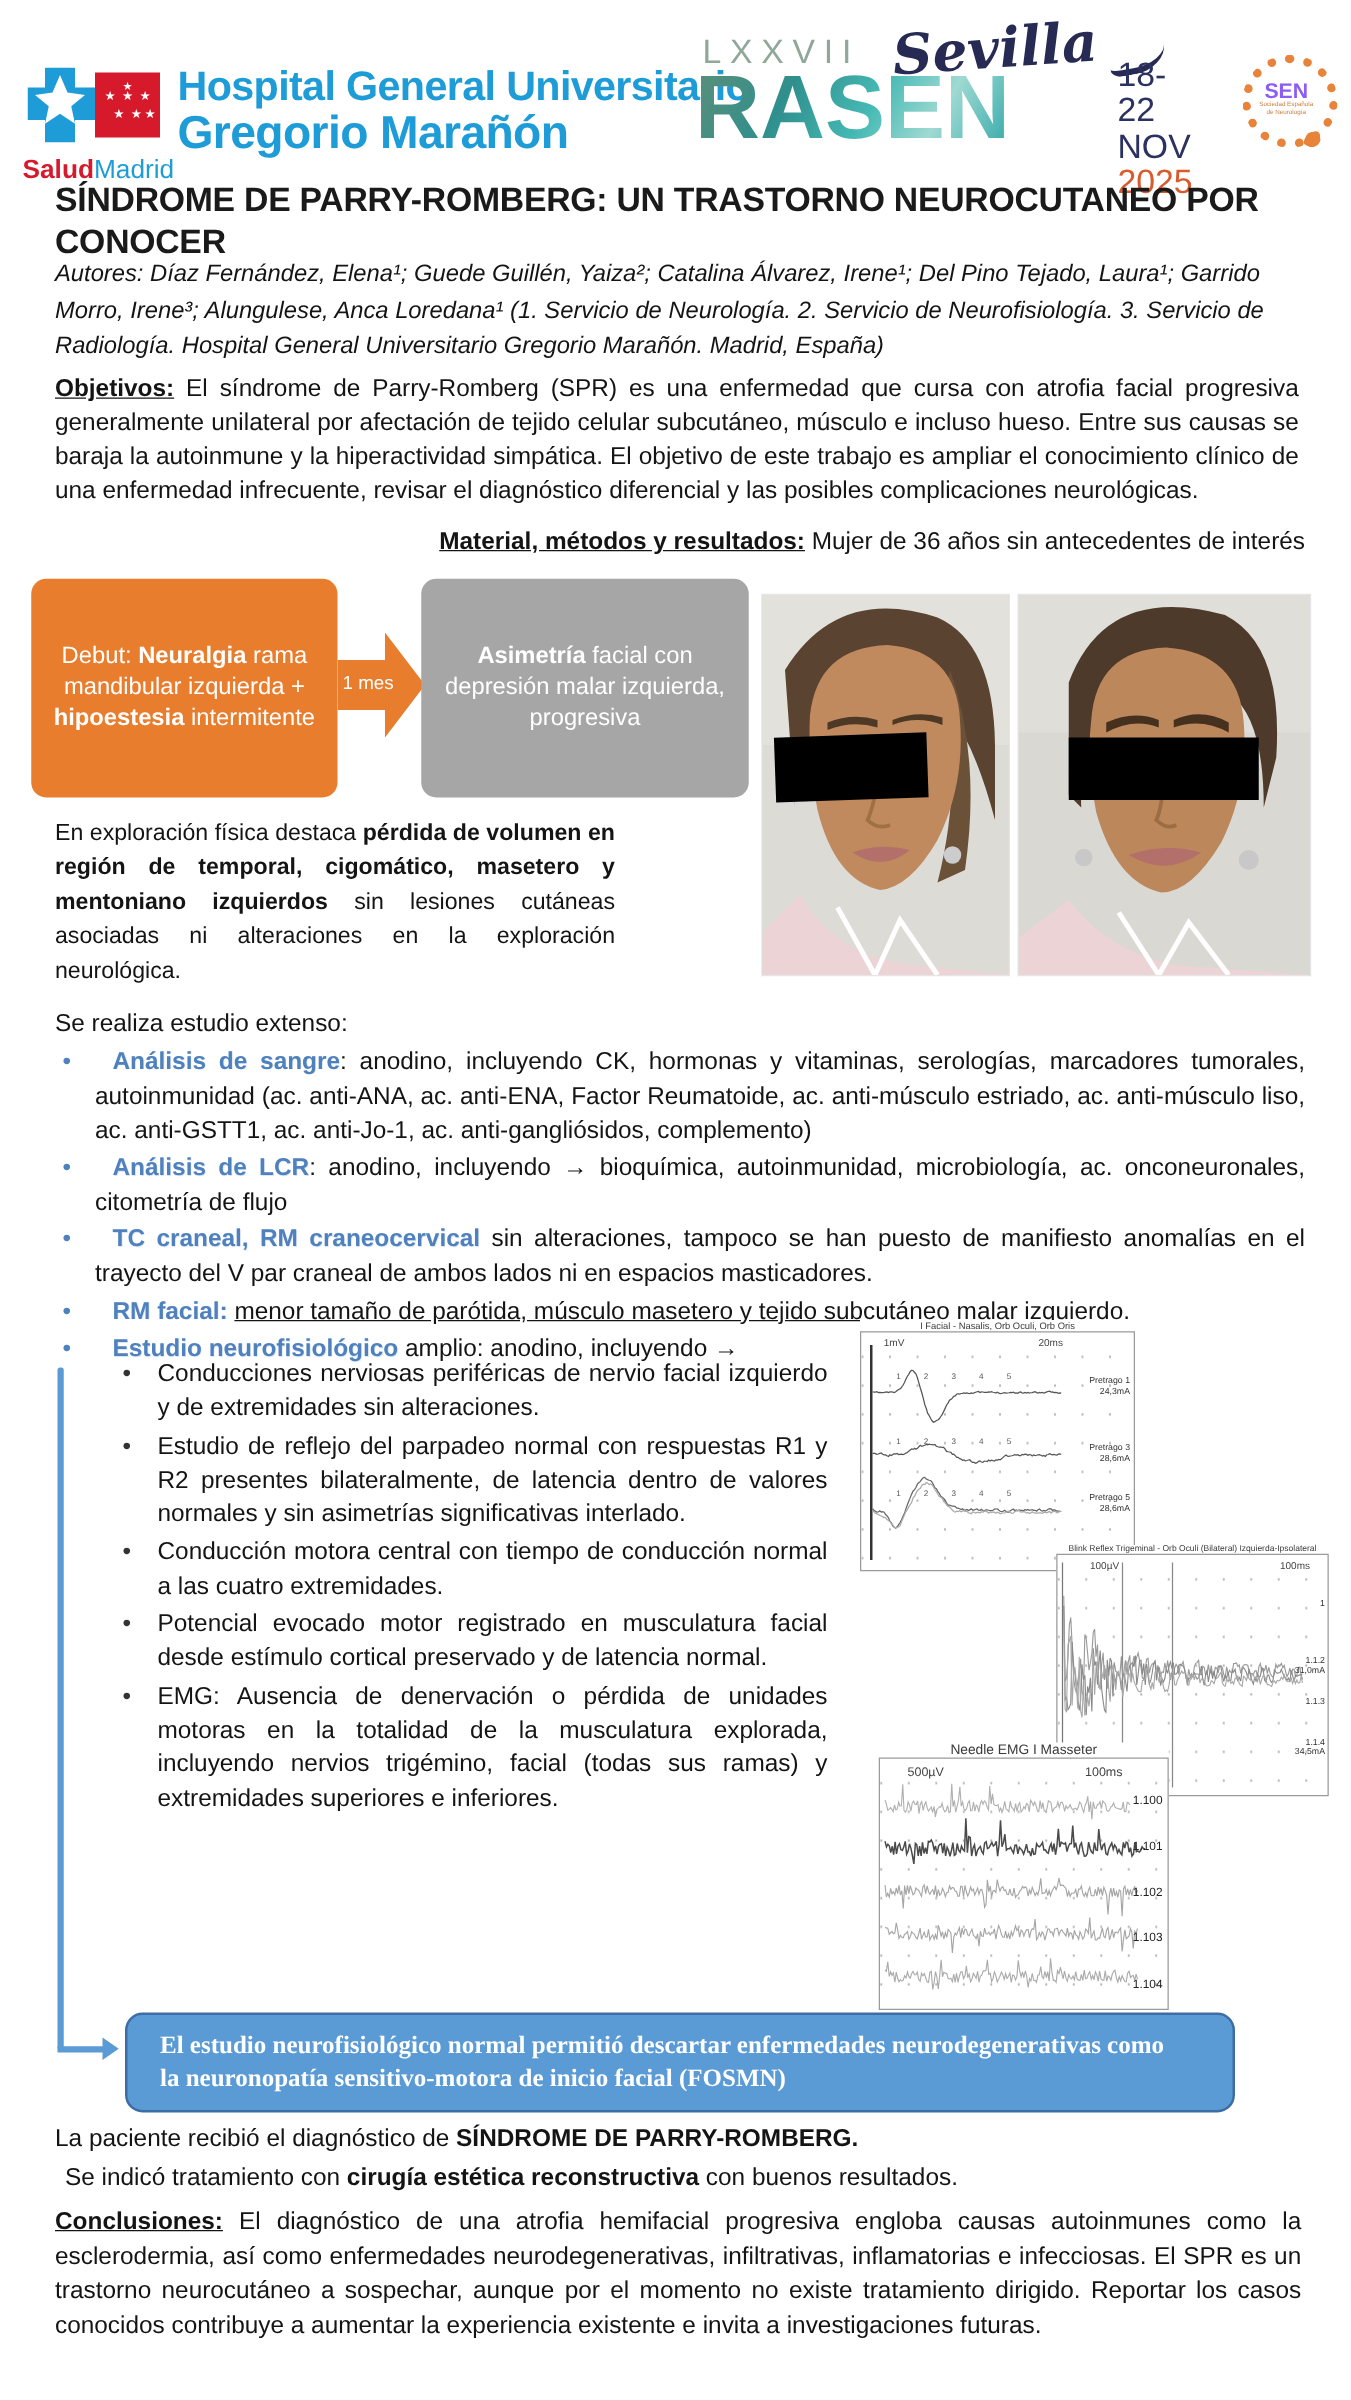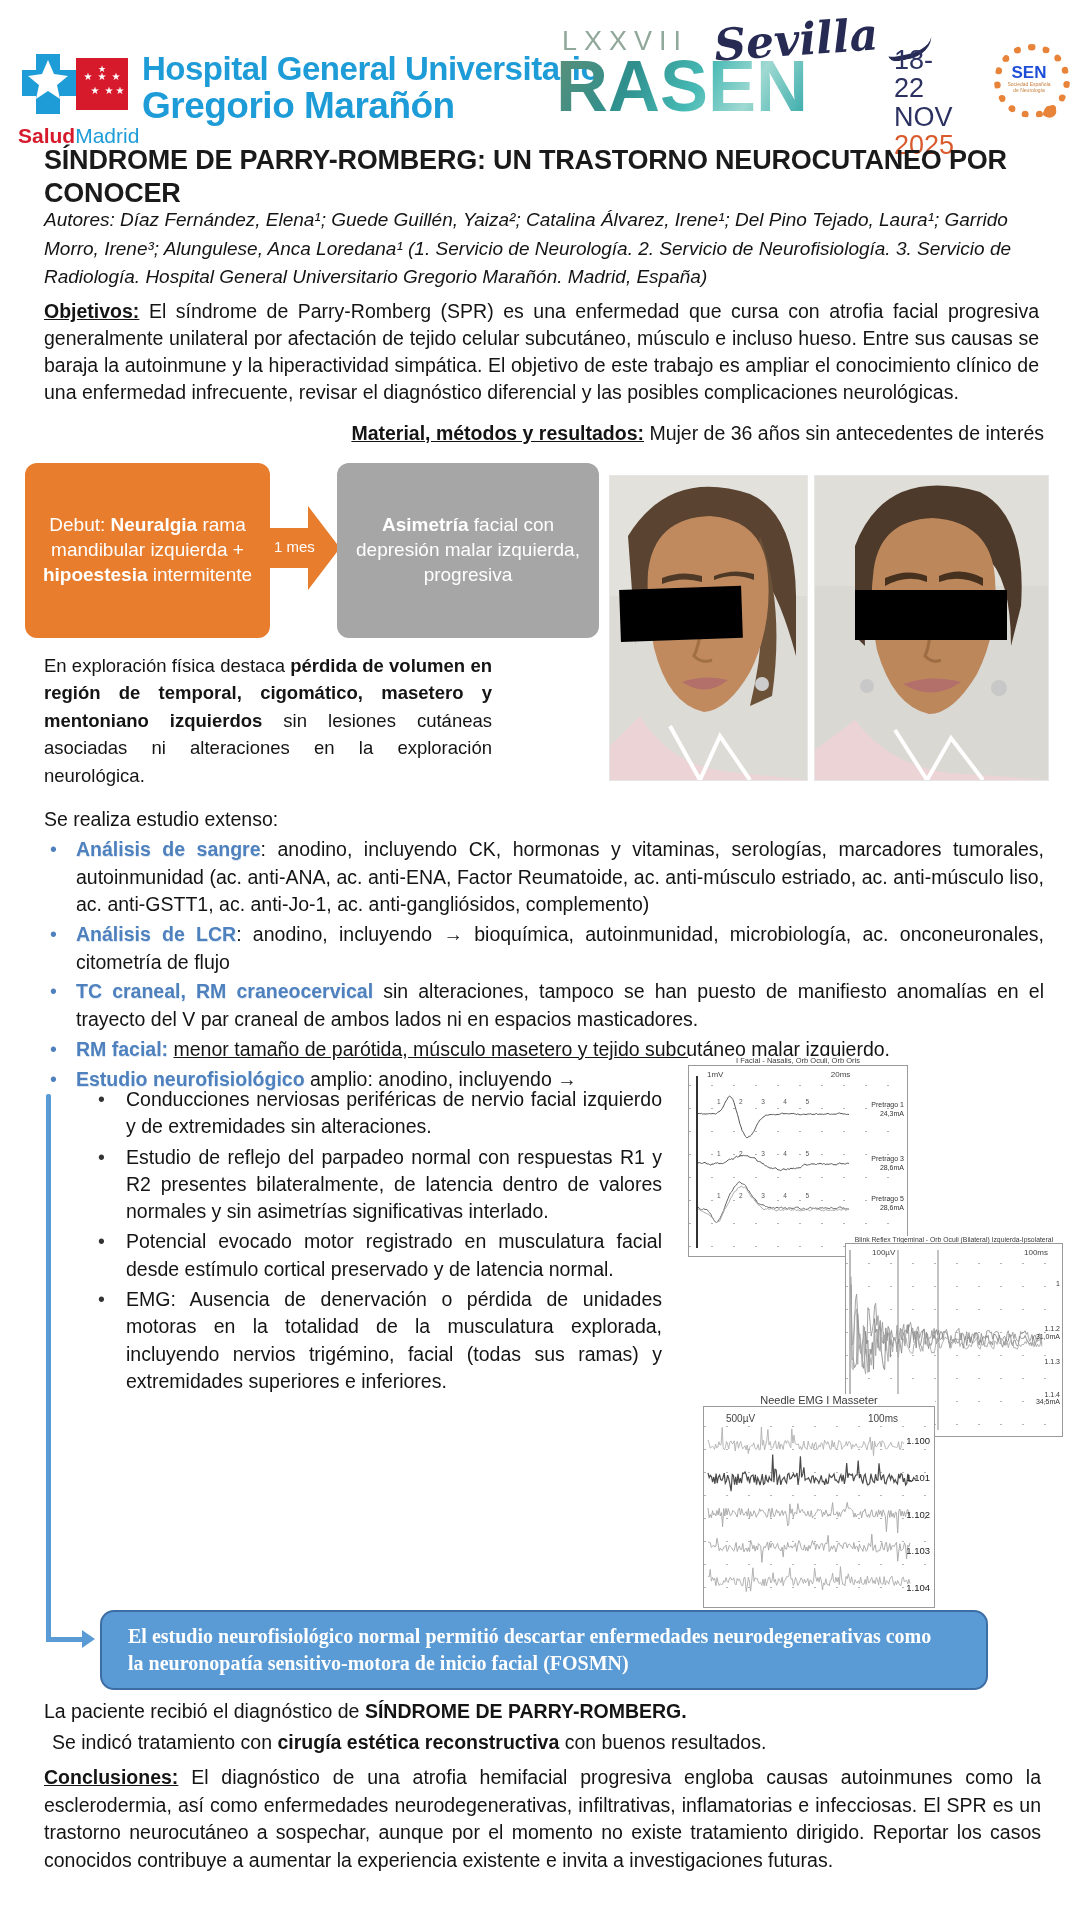--- a/index.html
+++ b/index.html
@@ -22,32 +22,32 @@
   .rasen-city{position:absolute;left:158px;top:-4px;font-family:"DejaVu Serif","Liberation Serif",serif;
       font-style:italic;font-weight:bold;font-size:44px;color:#272b54;transform:rotate(-4deg);}
   .rasen-swash{position:absolute;left:330px;top:6px;width:46px;height:30px;border-bottom:5px solid #272b54;
       border-radius:0 0 60% 20%;transform:rotate(-10deg);}
   .rasen-dates{position:absolute;left:338px;top:28px;line-height:1.05;font-size:27px;color:#2b3160;}
   .rasen-dates .year{color:#d95b2d;}
   .sen-logo{position:absolute;left:992px;top:42px;width:76px;height:80px;}
   .sen-ring{position:absolute;left:2px;top:2px;width:62px;height:60px;border:7px dotted #e8833a;border-radius:50%;}
   .sen-tail{position:absolute;left:52px;top:64px;width:12px;height:12px;background:#e8833a;border-radius:50% 50% 70% 30%;transform:rotate(25deg);}
   .sen-text{position:absolute;left:6px;top:22px;width:62px;text-align:center;}
-  .sen-acronym{font-size:17px;font-weight:bold;color:#1d4ed8;line-height:1;}
+  .sen-acronym{font-size:17px;font-weight:bold;color:#8b5cf6;line-height:1;}
   .sen-sub{font-size:5px;color:#c87f3f;line-height:1.2;}
 
   
   .title{position:absolute;left:44px;top:144px;width:990px;font-size:27px;font-weight:bold;
          line-height:1.22;color:#1a1a1a;letter-spacing:-0.2px;}
   .authors{position:absolute;left:44px;top:206px;width:1000px;font-size:19px;font-style:italic;line-height:1.5;}
   .para{font-size:19.5px;line-height:1.38;text-align:justify;}
   .seg-b{font-weight:bold;}
   .seg-u{text-decoration:underline;}
   .seg-bu{font-weight:bold;text-decoration:underline;}
-  .seg-bh{color:#4e81bd;font-weight:bold;text-shadow:0.5px 0.5px 0 #dce6f2;}
+  .seg-bh{color:#4e81bd;font-weight:bold;text-shadow:0.5px 0.5px 0 #dce6f2;margin-left:14px;}
   .objetivos{position:absolute;left:44px;top:298px;width:995px;}
   .material{position:absolute;left:44px;top:422px;width:1000px;font-size:19.5px;text-align:right;}
 
   
   .debut-box{position:absolute;left:25px;top:463px;width:245px;height:175px;background:#e87d2e;
      border-radius:12px;color:#fff;font-size:19px;line-height:1.3;display:flex;align-items:center;
      justify-content:center;text-align:center;padding:6px 14px;box-sizing:border-box;}
   .flow-arrow{position:absolute;left:270px;top:498px;width:70px;height:100px;}
   .flow-arrow-label{position:absolute;left:4px;top:40px;color:#fff;font-size:15px;}
   .asym-box{position:absolute;left:337px;top:463px;width:262px;height:175px;background:#a6a6a6;
@@ -227,20 +227,21 @@
     <li><span class="seg-bh">Estudio neurofisiológico</span><span> amplio: anodino, incluyendo →</span></li>
   </ul>
 
   <div class="conn-v"></div>
   <div class="conn-h"></div>
   <div class="conn-tip"></div>
 
   <ul class="sub-bullets">
     <li>Conducciones nerviosas periféricas de nervio facial izquierdo y de extremidades sin alteraciones.</li>
     <li>Estudio de reflejo del parpadeo normal con respuestas R1 y R2 presentes bilateralmente, de latencia dentro de valores normales y sin asimetrías significativas interlado.</li>
+    <li>Conducción motora central con tiempo de conducción normal a las cuatro extremidades.</li>
     <li>Potencial evocado motor registrado en musculatura facial desde estímulo cortical preservado y de latencia normal.</li>
     <li>EMG: Ausencia de denervación o pérdida de unidades motoras en la totalidad de la musculatura explorada, incluyendo nervios trigémino, facial (todas sus ramas) y extremidades superiores e inferiores.</li>
   </ul>
 
   <div class="fig fig1">
     <div class="fig-title">I Facial - Nasalis, Orb Oculi, Orb Oris</div>
     <div class="fig-frame dots">
       <span class="fig-scale-l" style="left:18px;top:4px;">1mV</span>
       <span class="fig-scale-r" style="top:4px;">20ms</span>
       <svg width="202" height="188" viewBox="0 0 202 188" style="position:absolute;left:0;top:0;">

